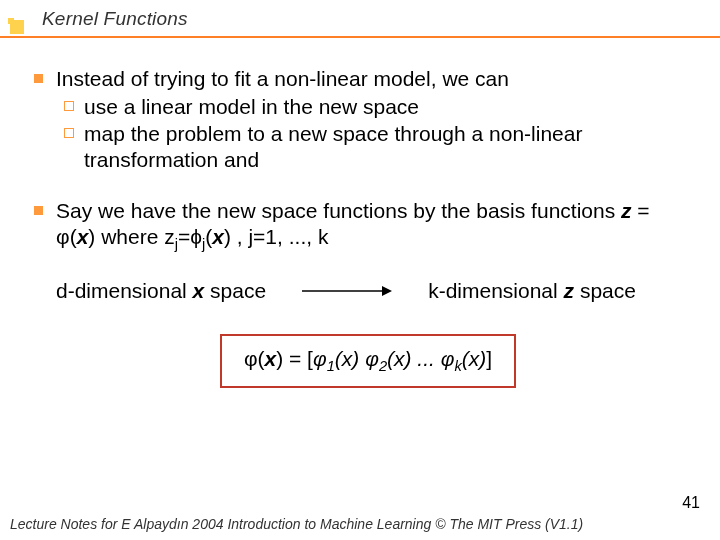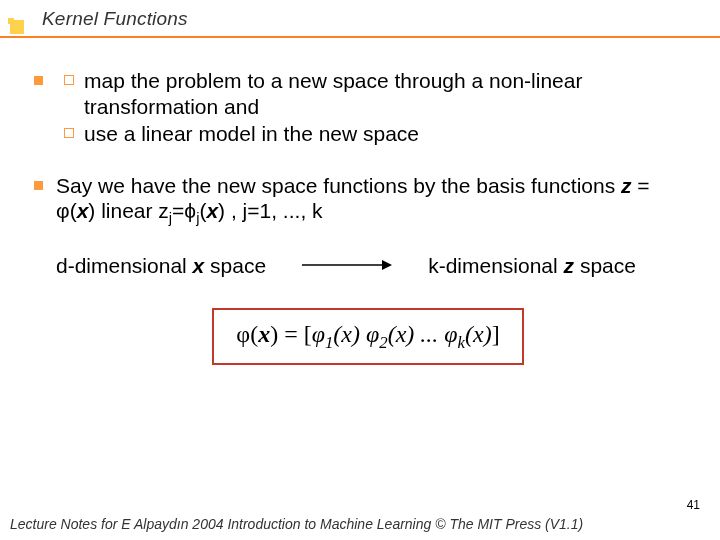--- a/index.html
+++ b/index.html
@@ -85,58 +85,58 @@
     align-items: center;
     gap: 36px;
     margin: 24px 0 0 0;
   }
   .arrow-svg { flex: 0 0 auto; }
   .formula-box {
     border: 2px solid #c0392b;
     display: inline-block;
     padding: 10px 22px;
     margin: 24px auto 0 auto;
-    font-size: 24px;
-    font-family: Liberation Serif, serif;
+    font-size: 21px;
   }
   .formula-wrap { text-align: center; margin-top: 6px; }
   .footer {
     position: absolute;
     left: 10px;
     bottom: 8px;
     font-size: 14px;
     font-style: italic;
     color: #333;
   }
   .pagenum {
     position: absolute;
     right: 20px;
     bottom: 28px;
-    font-size: 12px;
+    font-size: 16px;
     color: #000;
   }
 </style>
 </head>
 <body>
 
 <div class="title-bar">
   <div class="title-square"></div>
   <div class="title-text">Kernel Functions</div>
 </div>
 <div class="title-underline"></div>
 
 <div class="content">
 
   <div class="bullet-1">
+    <span>Instead of trying to fit a non-linear model, we can</span>
+    <div class="sub">use a linear model in the new space</div>
     <div class="sub">map the problem to a new space through a non-linear transformation and</div>
-    <div class="sub">use a linear model in the new space</div>
   </div>
 
   <div class="bullet-1">
-    <span>Say we have the new space functions by the basis functions </span><span class="bi">z</span><span> = </span><span>φ</span><span>(</span><span class="bi">x</span><span>)</span><span> linear z</span><span class="subscr">j</span><span>=ϕ</span><span class="subscr">j</span><span>(</span><span class="bi">x</span><span>)</span><span> , j=1, ..., k</span>
+    <span>Say we have the new space functions by the basis functions </span><span class="bi">z</span><span> = </span><span>φ</span><span>(</span><span class="bi">x</span><span>)</span><span> where z</span><span class="subscr">j</span><span>=ϕ</span><span class="subscr">j</span><span>(</span><span class="bi">x</span><span>)</span><span> , j=1, ..., k</span>
 
     <div class="mapping-row">
       <div>
         <span>d-dimensional </span><span class="bi">x</span><span> space</span>
       </div>
       <svg class="arrow-svg" width="90" height="14" viewBox="0 0 90 14">
         <line x1="0" y1="7" x2="80" y2="7" stroke="#000" stroke-width="1.5"></line>
         <polygon points="80,2 90,7 80,12" fill="#000"></polygon>
       </svg>
       <div>

